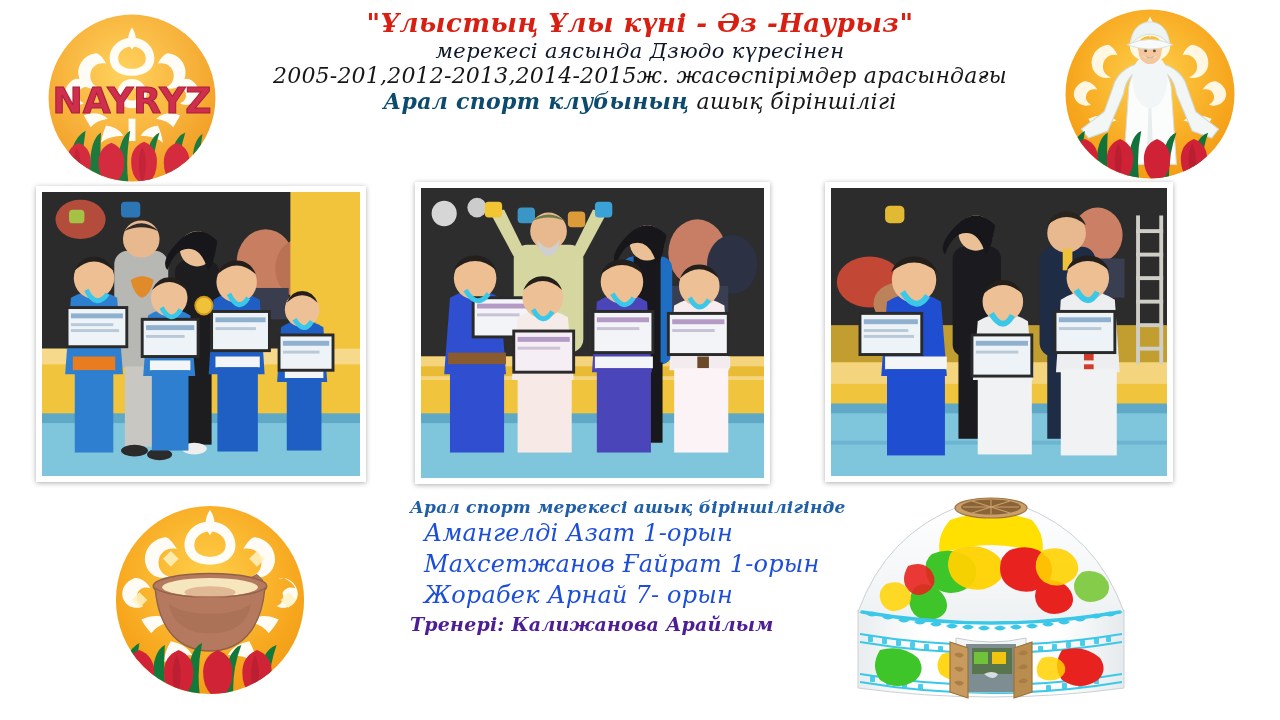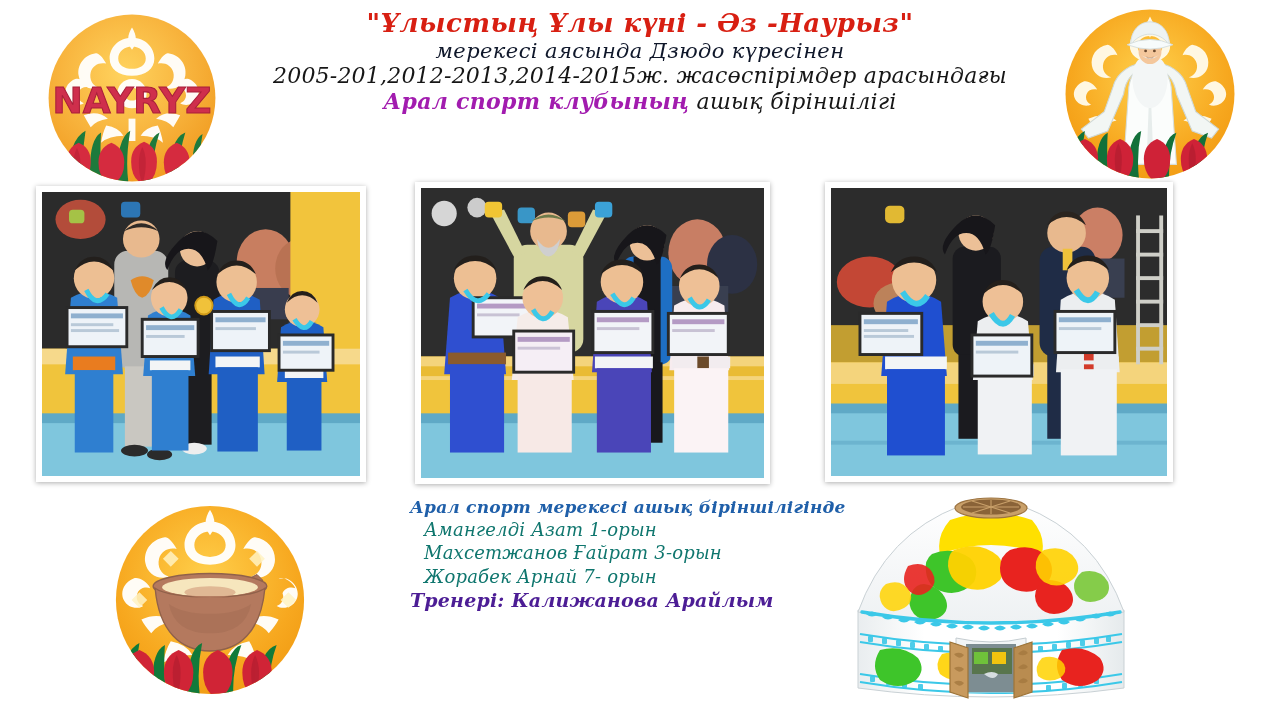--- a/index.html
+++ b/index.html
@@ -20,21 +20,21 @@
   .title-line{
     font-family:"DejaVu Serif", serif;
     font-style:italic;
     white-space:nowrap;
     line-height:1.18;
   }
   .t1{font-size:26px;color:#d81f12;font-weight:700;letter-spacing:.5px;}
   .t2{font-size:21px;color:#0f172a;letter-spacing:.4px;}
   .t3{font-size:22px;color:#161616;letter-spacing:.2px;}
   .t4{font-size:22px;color:#161616;letter-spacing:.3px;}
-  .t4 .red{color:#a21caf;font-weight:700;}
+  .t4 .red{color:#0c4a6e;font-weight:700;}
 
   
   .badge{position:absolute;border-radius:50%;overflow:hidden;}
   .badge svg{display:block;width:100%;height:100%;}
 
   #logo-nayryz{left:46px;top:12px;width:172px;height:172px;}
   #badge-elder{left:1062px;top:6px;width:176px;height:176px;}
   #badge-kozhe{left:112px;top:502px;width:196px;height:196px;}
 
   
@@ -55,21 +55,21 @@
   #photo-mid{left:415px;top:182px;width:355px;height:302px;}
   #photo-right{left:825px;top:182px;width:348px;height:300px;}
 
   
   .results{
     position:absolute;left:410px;top:496px;width:400px;
     font-family:"DejaVu Serif", serif;font-style:italic;
   }
   .res-line{white-space:nowrap;line-height:1.30;}
   .res-head{font-size:17px;color:#1f5fa9;font-weight:700;letter-spacing:.2px;}
-  .res-item{font-size:18px;color:#0f766e;padding-left:14px;letter-spacing:.2px;}
+  .res-item{font-size:24px;color:#1d4ed8;padding-left:14px;letter-spacing:.2px;}
   .res-coach{font-size:19px;color:#4c1d95;font-weight:700;letter-spacing:.2px;}
 </style>
 </head>
 <body>
 
 <div class="slide">
 
   <div class="title-block">
     <div class="title-line t1">"Ұлыстың Ұлы күні - Әз -Наурыз"</div>
     <div class="title-line t2">мерекесі аясында Дзюдо күресінен</div>
@@ -659,18 +659,18 @@
           <rect x="236" y="142" width="44" height="3" fill="#b9c9d8"></rect>
           <path d="M254 104 q12 20 22 2" stroke="#3bc8e8" stroke-width="6" fill="none"></path>
         </g>
       </svg>
     </div>
   </div>
 
   <div class="results">
     <div class="res-line res-head">Арал спорт мерекесі ашық біріншілігінде</div>
     <div class="res-line res-item">Амангелді Азат  1-орын</div>
-    <div class="res-line res-item">Махсетжанов Ғайрат  3-орын</div>
+    <div class="res-line res-item">Махсетжанов Ғайрат  1-орын</div>
     <div class="res-line res-item">Жорабек Арнай 7- орын</div>
     <div class="res-line res-coach">Тренері: Калижанова Арайлым</div>
   </div>
 
 </div>
 
 </body></html>

